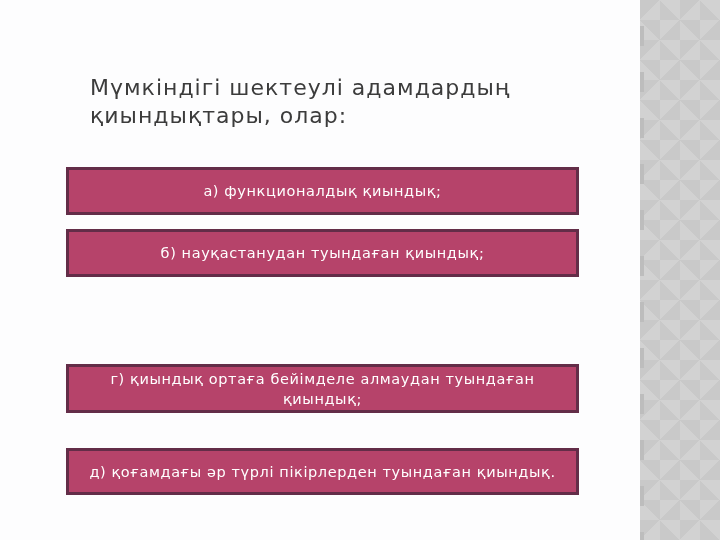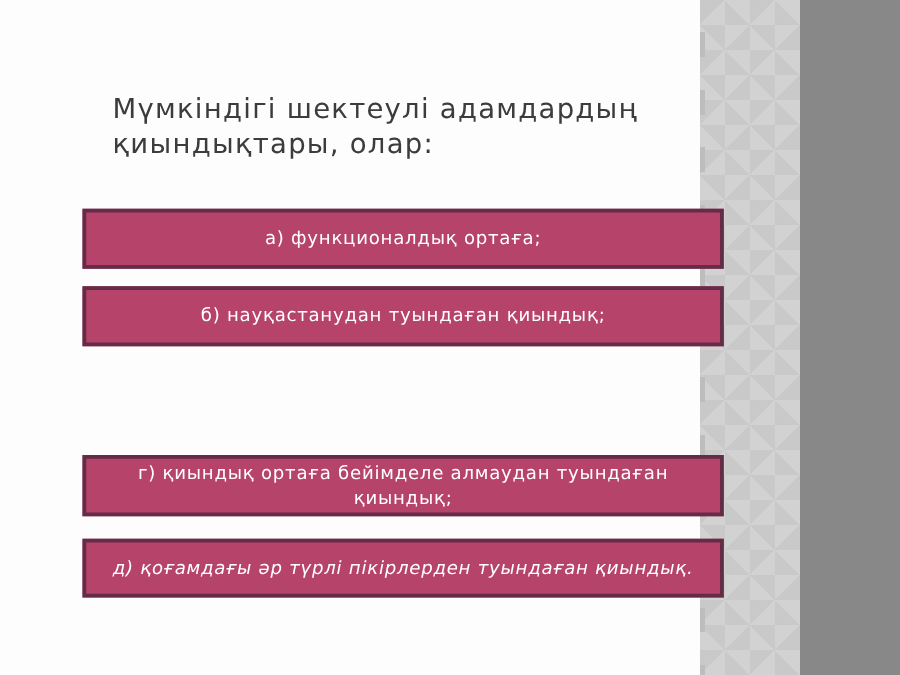--- a/index.html
+++ b/index.html
@@ -1,18 +1,18 @@
 <!DOCTYPE html>
 <html><head>
 <meta charset="utf-8">
 <style>
   html,body{margin:0;padding:0;background:#888;}
   .slide{
     position:relative;
-    width:640px;height:540px;
+    width:720px;height:540px;
     background:#fdfdfe;
     overflow:hidden;
     font-family:"DejaVu Sans","Liberation Sans",sans-serif;
   }
 
   
   .strip{
     position:absolute;top:0;right:0;
     width:80px;height:540px;
     background-color:#c9c9c9;
@@ -56,33 +56,33 @@
     color:#ffffff;
     font-size:14.5px;
     line-height:20px;
     letter-spacing:0.6px;
     padding:2px 14px;
   }
   .box-a{top:167px;height:48px;}
   .box-b{top:229px;height:48px;}
   .box-c{top:291px;height:47px;}
   .box-d{top:364px;height:49px;}
-  .box-e{top:431px;height:47px;font-style:italic;}
+  .box-e{top:448px;height:47px;}
 </style>
 </head>
 <body>
 
 <div class="slide">
 
   <div class="strip"></div>
 
   <h1 class="title">Мүмкіндігі шектеулі адамдардың қиындықтары, олар:</h1>
 
   <div class="box box-a">
-    <span>а) функционалдық ортаға;</span>
+    <span>а) функционалдық қиындық;</span>
   </div>
 
   <div class="box box-b">
     <span>б) науқастанудан туындаған қиындық;</span>
   </div>
 
 
   <div class="box box-d">
     <span>г) қиындық ортаға бейімделе алмаудан туындаған қиындық;</span>
   </div>

